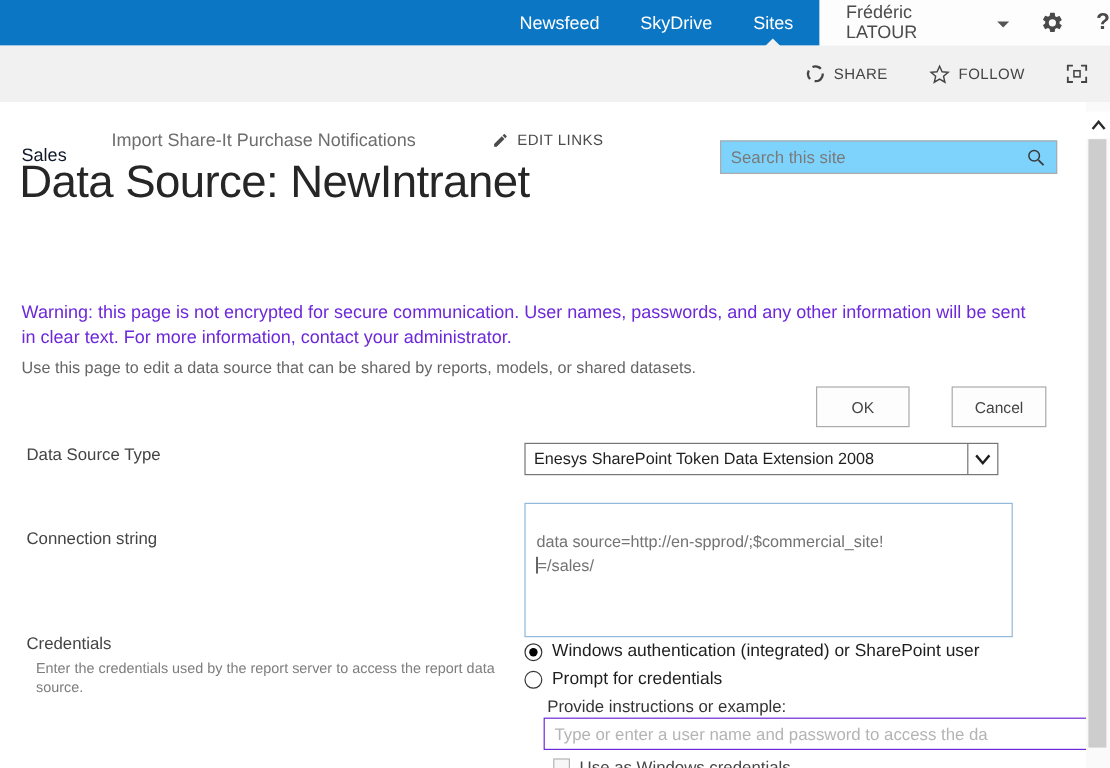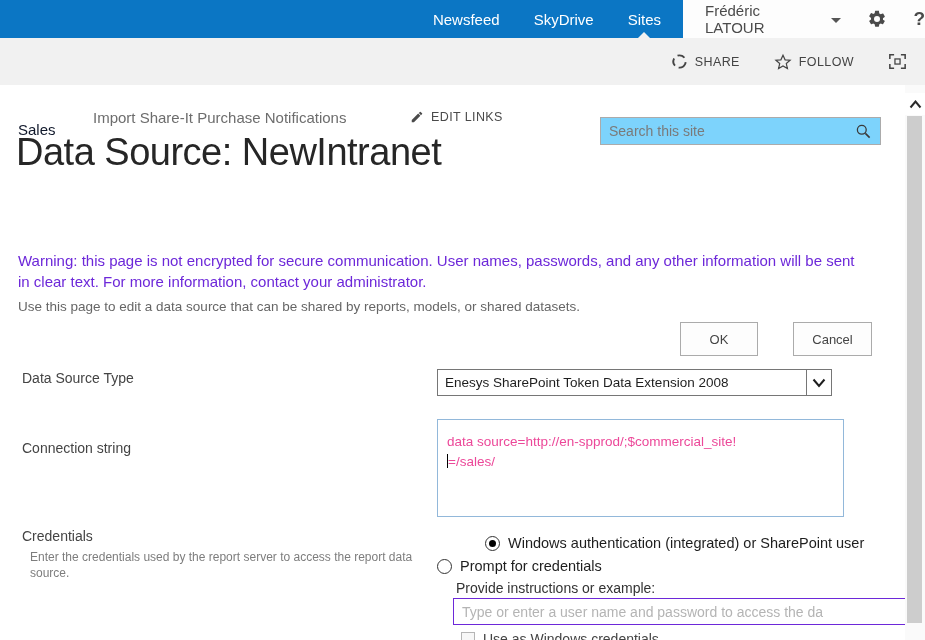--- a/index.html
+++ b/index.html
@@ -58,22 +58,22 @@
   .fld-label { position:absolute; left:22px; color:#444; font-size:14px; }
   .fld-help { position:absolute; left:30px; color:#7d7d7d; font-size:12px; line-height:16px; }
 
   
   .dst-select { position:absolute; left:437px; top:284px; width:395px; height:27px; border:1px solid #767676;
     background:#fff; display:flex; align-items:stretch; cursor:pointer; }
   .dst-select .val { flex:1; font-size:13.5px; color:#1e1e1e; padding:5px 6px 0 7px; white-space:nowrap; overflow:hidden; }
   .dst-select .arrow { width:25px; border-left:1px solid #767676; display:flex; align-items:center; justify-content:center; }
 
   
-  .conn-textarea { position:absolute; left:437px; top:334px; width:407px; height:98px;
-    border:1px solid #92b8da; background:#fff; padding:12px 9px; font-size:13.5px; color:#ec4899;
+  .conn-textarea { position:absolute; left:437px; top:334px; width:407px; height:112px;
+    border:1px solid #92b8da; background:#fff; padding:22px 9px; font-size:13.5px; color:#737373;
     line-height:20px; cursor:text; word-break:break-all; }
   .text-cursor { display:inline-block; width:1px; height:14px; background:#000; vertical-align:-2px; }
 
   
   .radio-row { position:absolute; left:437px; display:flex; align-items:center; gap:8px; cursor:pointer; }
   .radio { width:15px; height:15px; border:1px solid #333; border-radius:50%; background:#fff; position:relative; flex:0 0 auto; }
   .radio.checked::after { content:""; position:absolute; left:3px; top:3px; right:3px; bottom:3px;
     background:#000; border-radius:50%; }
   .radio-label { font-size:14.5px; color:#1e1e1e; }
   .provide-label { position:absolute; left:456px; top:495px; font-size:14px; color:#333; }
@@ -181,21 +181,21 @@
 
     <span class="fld-label" style="top:335px;margin-top:20px;">Connection string</span>
     <div class="conn-textarea">
       <div>data source=http://en-spprod/;$commercial_site!</div>
       <div><span class="text-cursor"></span><span>=/sales/</span></div>
     </div>
 
     <span class="fld-label" style="top:443px;">Credentials</span>
     <span class="fld-help" style="top:464px; width:398px;">Enter the credentials used by the report server to access the report data source.</span>
 
-    <label class="radio-row" style="top:450px;margin-left:48px;">
+    <label class="radio-row" style="top:450px;">
       <span class="radio checked"></span>
       <span class="radio-label">Windows authentication (integrated) or SharePoint user</span>
     </label>
     <label class="radio-row" style="top:473px;">
       <span class="radio"></span>
       <span class="radio-label">Prompt for credentials</span>
     </label>
 
     <span class="provide-label">Provide instructions or example:</span>
     <input class="instr-input" type="text" placeholder="Type or enter a user name and password to access the da" style="">

